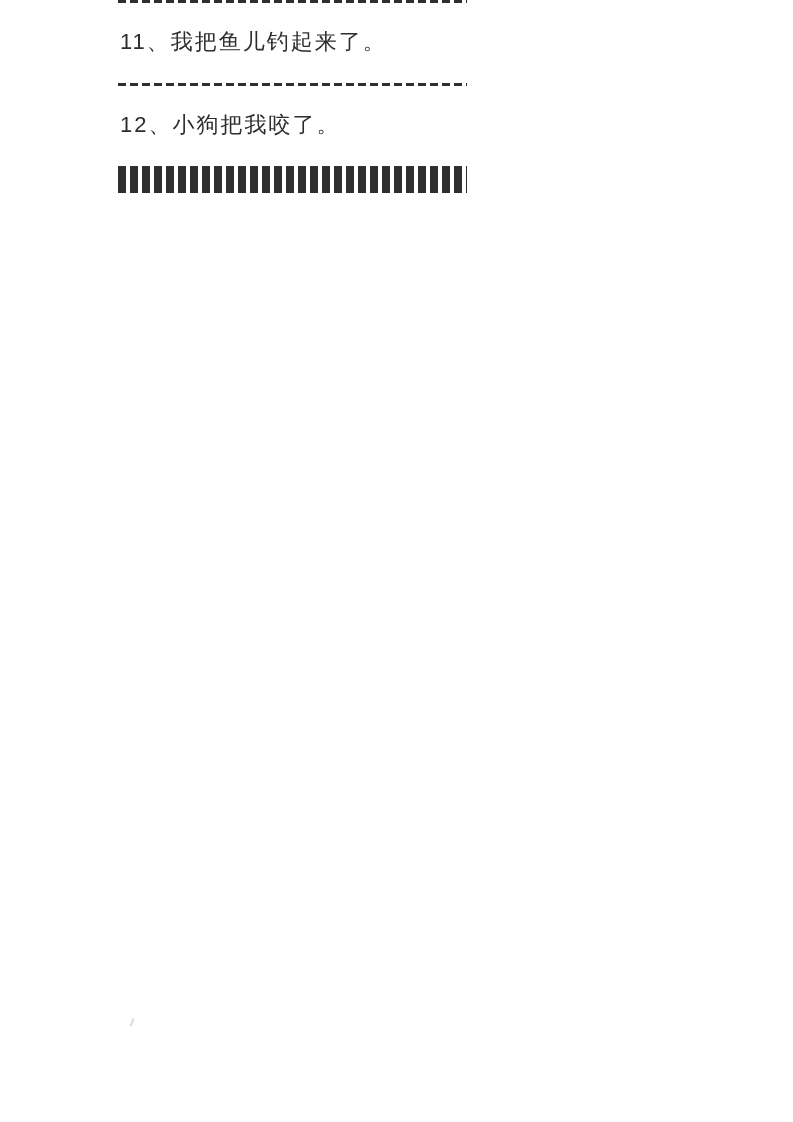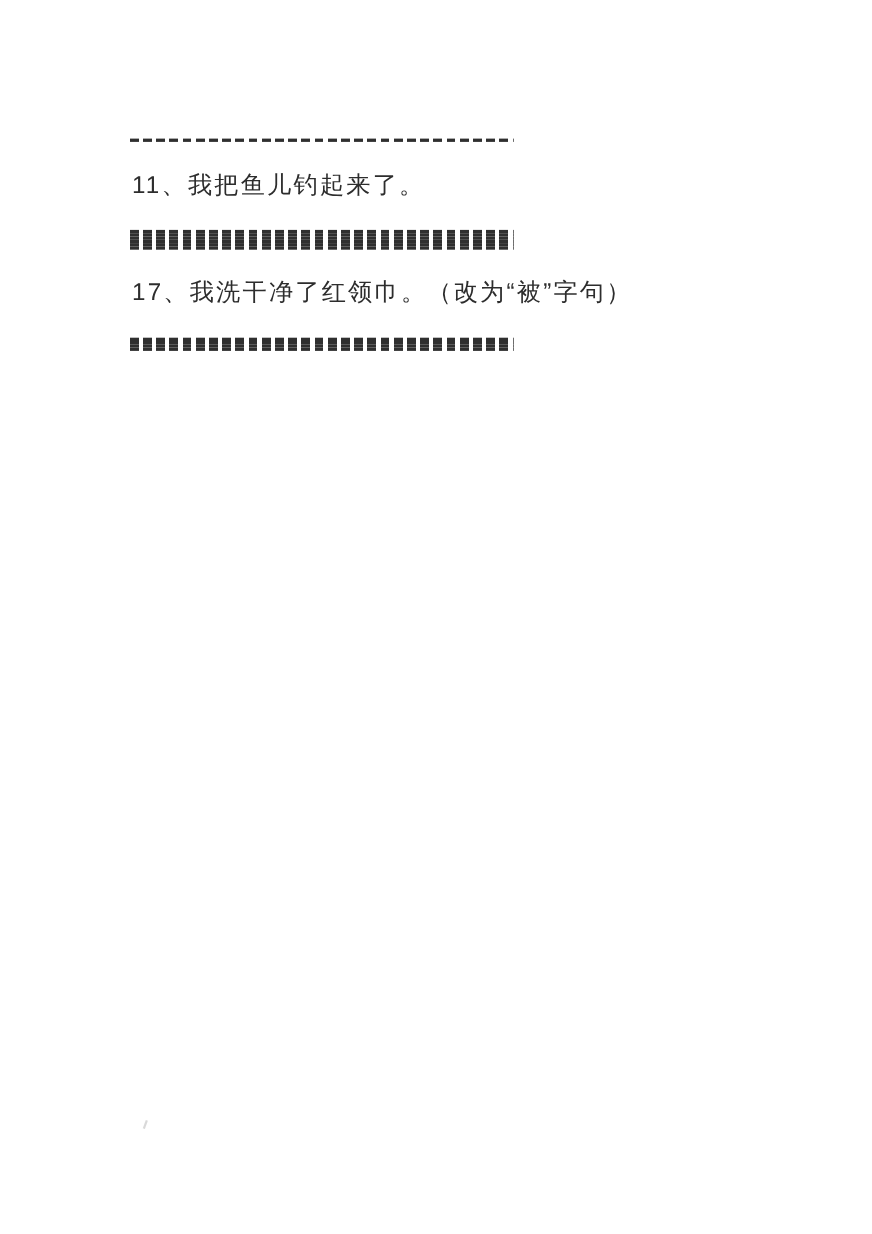--- a/index.html
+++ b/index.html
@@ -13,21 +13,20 @@
     position:relative;
     width:793px;height:1122px;
     background:var(--paper);
     overflow:hidden;
     font-family:"Liberation Sans","DejaVu Sans",sans-serif;
   }
   .content{
     position:absolute;
     left:118px;top:0;
     width:564px;
-    padding-top:126px;
   }
   .blank-line{
     width:349px;height:3px;
     background-image:repeating-linear-gradient(90deg,var(--rule) 0 8px,transparent 8px 12px);
   }
   .sentence{
     margin:18px 0 20px 2px;
     font-size:22px;
     line-height:42px;
     letter-spacing:2px;
@@ -47,31 +46,31 @@
 </head>
 <body>
 
 <div class="page">
   <div class="content">
 
     <div class="blank-line"></div>
     <p class="sentence">11、我把鱼儿钓起来了。</p>
 
     <div class="blank-line"></div>
+    <p class="sentence">12、小狗把我咬了。</p>
 
     <div class="blank-line"></div>
 
     <div class="blank-line"></div>
 
     <div class="blank-line"></div>
 
     <div class="blank-line"></div>
 
     <div class="blank-line"></div>
-    <p class="sentence">17、我洗干净了红领巾。（改为“被”字句）</p>
 
     <div class="blank-line"></div>
 
     <div class="blank-line"></div>
 
     <div class="blank-line"></div>
 
     <div class="blank-line"></div>
   </div>
 

